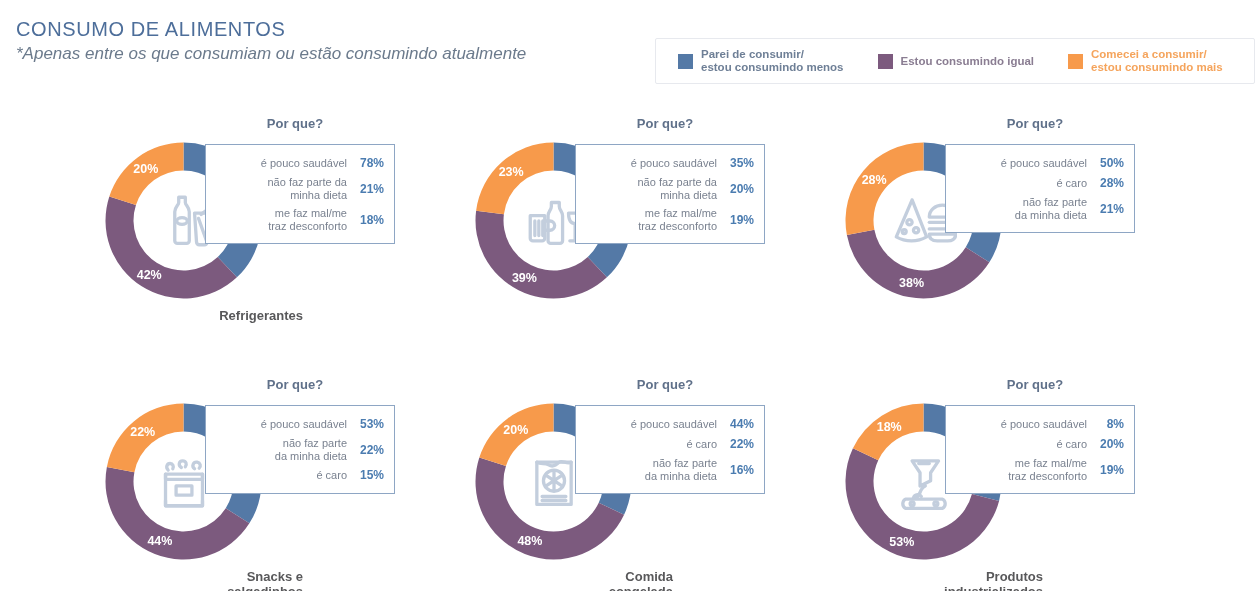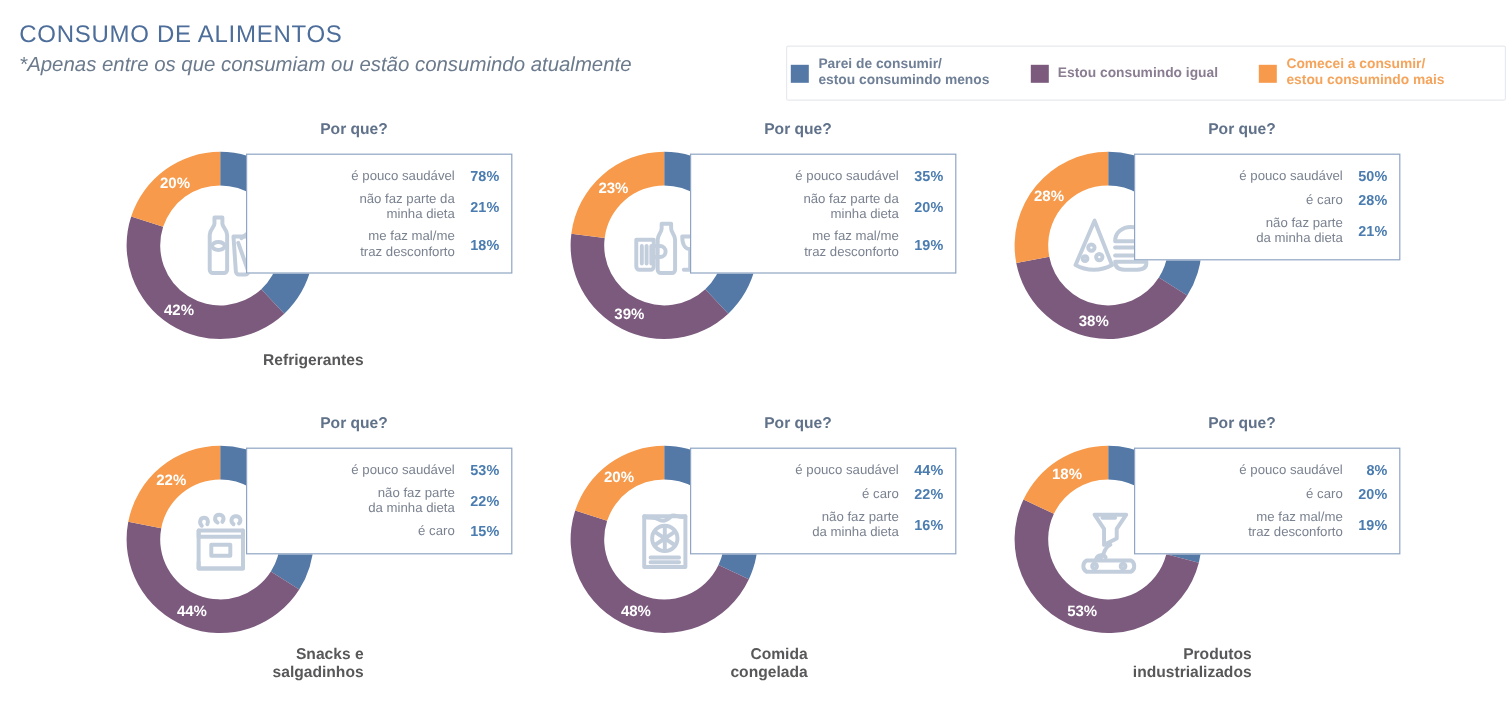--- a/index.html
+++ b/index.html
@@ -24,32 +24,32 @@
 
   
   .legend {
     position: absolute; left: 655px; top: 38px;
     width: 600px; height: 46px;
     border: 1px solid #e7e9ee; border-radius: 2px;
     background: #fff;
     display: flex; align-items: center;
   }
   .legend-item { display: flex; align-items: center; }
-  .legend-item.li-0 { margin-left: 3px; }
+  .legend-item.li-0 { margin-left: 22px; }
   .legend-item.li-1 { margin-left: 34px; }
   .legend-item.li-2 { margin-left: 34px; }
   .swatch { width: 15px; height: 15px; flex: none; margin-right: 8px; }
   .legend-label { font-size: 11.5px; font-weight: bold; line-height: 13px; white-space: pre-line; }
   .legend-item.li-0 .legend-label { color: #6e7f96; }
   .legend-item.li-1 .legend-label { color: #8a7d92; }
   .legend-item.li-2 .legend-label { color: #f5a45c; }
 
   
   .grid { position: absolute; left: 0; top: 100px; width: 1259px; }
-  .row { position: relative; height: 245px; }
+  .row { position: relative; height: 245px; margin-top: 16px; }
   .cell { position: absolute; top: 0; width: 380px; height: 245px; }
   .cell.c0 { left: 55px; }
   .cell.c1 { left: 425px; }
   .cell.c2 { left: 795px; }
 
   .porque {
     position: absolute; top: 0; left: 120px; width: 240px;
     text-align: center;
     font-size: 13px; font-weight: bold; color: #60718a;
   }
@@ -69,21 +69,21 @@
   }
   .icon-svg path, .icon-svg circle, .icon-svg rect,
   .icon-svg line, .icon-svg polygon, .icon-svg ellipse, .icon-svg polyline {
     fill: none; stroke: #c3cedd; stroke-width: 5;
     stroke-linecap: round; stroke-linejoin: round;
   }
 
   
   .callout {
     position: absolute; left: 150px; top: 28px;
-    width: 222px;
+    width: 190px;
     border: 1px solid #8ea6c4;
     background: #ffffff;
     padding: 8px 10px 8px 10px;
   }
   .reason-row {
     display: flex; align-items: center; justify-content: flex-end;
     gap: 7px; padding: 3px 0;
   }
   .reason-text {
     font-size: 11px; line-height: 12.5px; color: #7a8290;

